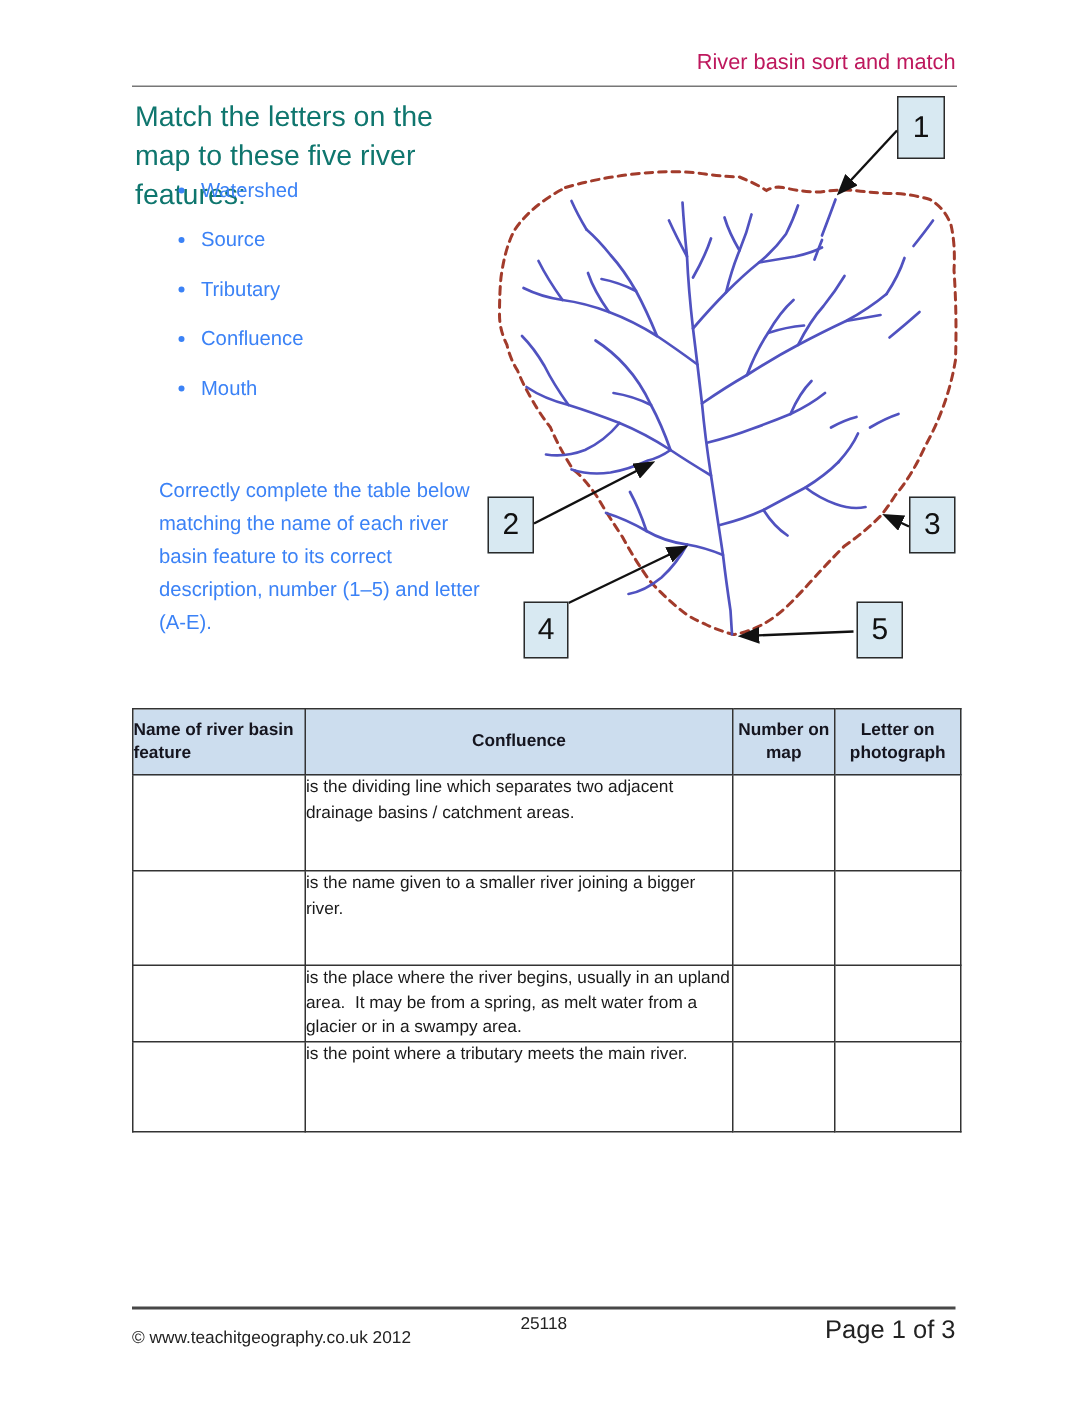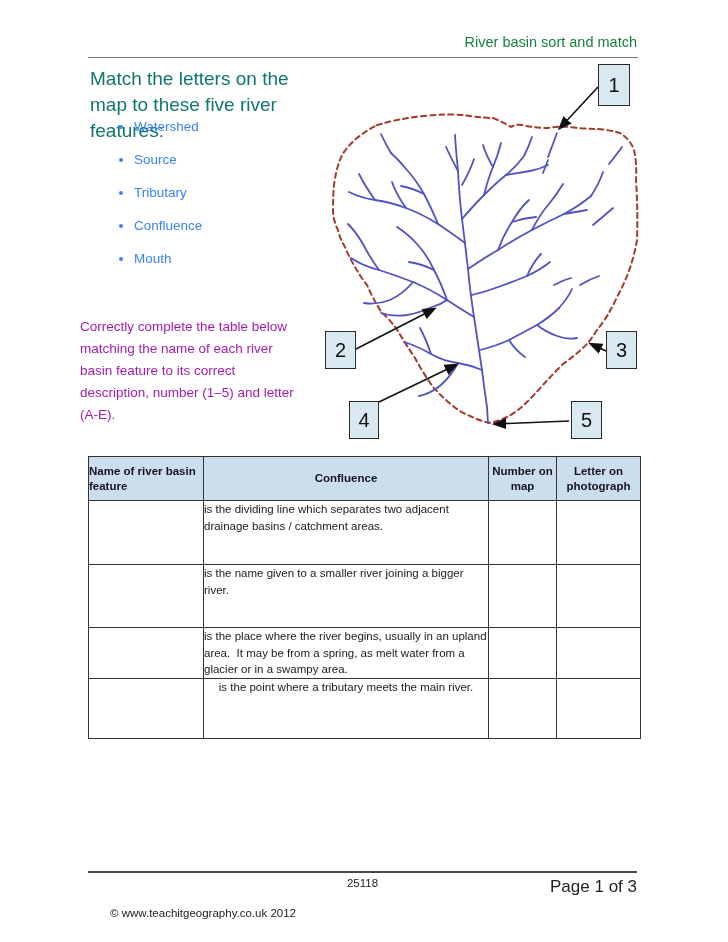--- a/index.html
+++ b/index.html
@@ -8,60 +8,60 @@
     width:728px;height:942px;
     background:#ffffff;
     font-family:"Liberation Sans", sans-serif;
     color:#1a1a1a;
     overflow:hidden;
     margin:0 auto;
   }
   
   .doc-title{
     position:absolute;left:88px;top:34px;width:549px;
-    text-align:right;font-size:14.5px;color:#15803d;
+    text-align:right;font-size:14.5px;color:#be185d;
   }
   .header-rule{
     position:absolute;left:88px;top:57px;width:550px;height:1px;
     background:#777;
   }
   
   .intro{
     position:absolute;left:90px;top:66px;width:218px;
     font-size:19px;line-height:26px;color:#0f766e;
   }
   .bullets{
     position:absolute;left:110px;top:118px;width:190px;
     margin:0;padding:0 0 0 24px;
     font-size:13.5px;color:#3b82f6;
   }
   .bullets li{margin:0 0 15px 0;line-height:18px;}
   
   .task{
-    position:absolute;left:80px;top:316px;width:216px;
-    font-size:13.5px;line-height:22px;color:#a21caf;
+    position:absolute;left:106px;top:316px;width:216px;
+    font-size:13.5px;line-height:22px;color:#3b82f6;
   }
   
   .map-svg{position:absolute;left:300px;top:55px;width:345px;height:395px;}
   .map-label{
     position:absolute;
     background:#d8e9f2;
     border:1.5px solid #2a2a2a;
     display:flex;align-items:center;justify-content:center;
     font-size:20px;color:#111;
     box-sizing:border-box;
   }
   .lbl-1{left:598px;top:64px;width:32px;height:42px;}
   .lbl-2{left:325px;top:331px;width:31px;height:38px;}
   .lbl-3{left:606px;top:331px;width:31px;height:38px;}
   .lbl-4{left:349px;top:401px;width:30px;height:38px;}
   .lbl-5{left:571px;top:401px;width:31px;height:38px;}
   
   .ws-table{
-    position:absolute;left:88px;top:456px;width:552px;
+    position:absolute;left:88px;top:472px;width:552px;
     border-collapse:collapse;table-layout:fixed;
   }
   .ws-table th,.ws-table td{
     border:1px solid #333;
     font-size:11.5px;
     vertical-align:top;
     box-sizing:border-box;
     padding:0;
   }
   .ws-table th{
@@ -71,27 +71,27 @@
     vertical-align:middle;
     line-height:15px;
   }
   .th-name{text-align:left;padding:4px 6px 4px 8px;}
   .th-center{text-align:center;padding:4px 4px;}
   .cell-desc{padding:10px 12px 4px 10px;line-height:16.5px;white-space:pre-wrap;}
   .row-1 td{height:64px;margin-left:10px;}
   .row-2 td{height:63px;}
   .row-3 td{height:63px;}
   .row-4 td{height:50px;}
-  .row-5 td{height:60px;text-align:center;}
+  .row-5 td{height:60px;}
   
   .footer-rule{
     position:absolute;left:88px;top:871px;width:549px;height:2px;
     background:#484848;
   }
-  .footer-left{position:absolute;left:88px;top:907px;font-size:11.5px;color:#222;margin-left:22px;}
+  .footer-left{position:absolute;left:88px;top:886px;font-size:11.5px;color:#222;}
   .footer-center{position:absolute;left:88px;top:877px;width:549px;text-align:center;font-size:11.5px;color:#222;}
   .footer-right{position:absolute;left:88px;top:877px;width:549px;text-align:right;font-size:17px;color:#222;}
 </style>
 </head>
 <body>
 
 <div class="page">
 
   <div class="doc-title">River basin sort and match</div>
   <div class="header-rule"></div>

